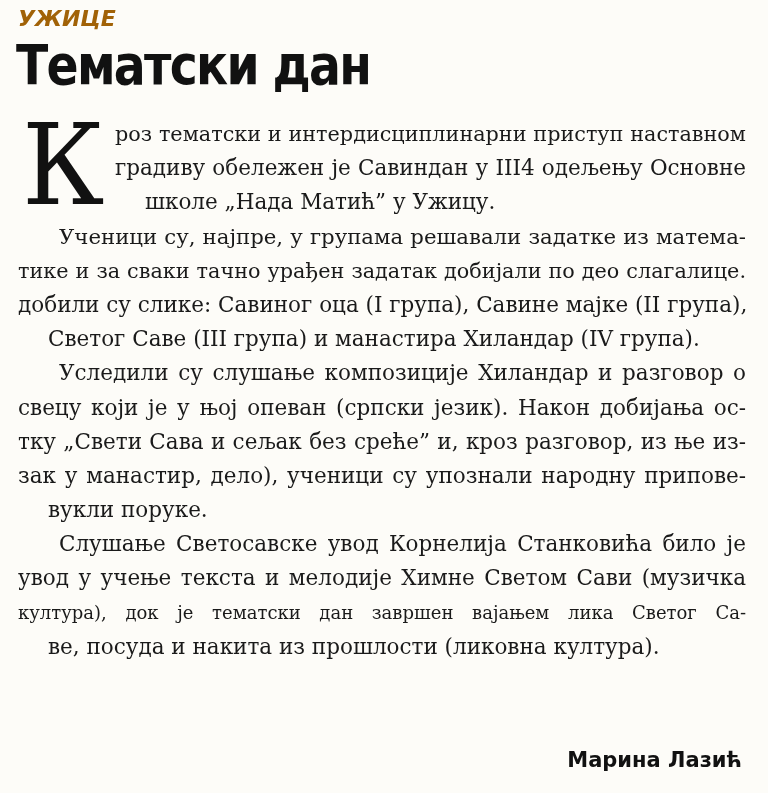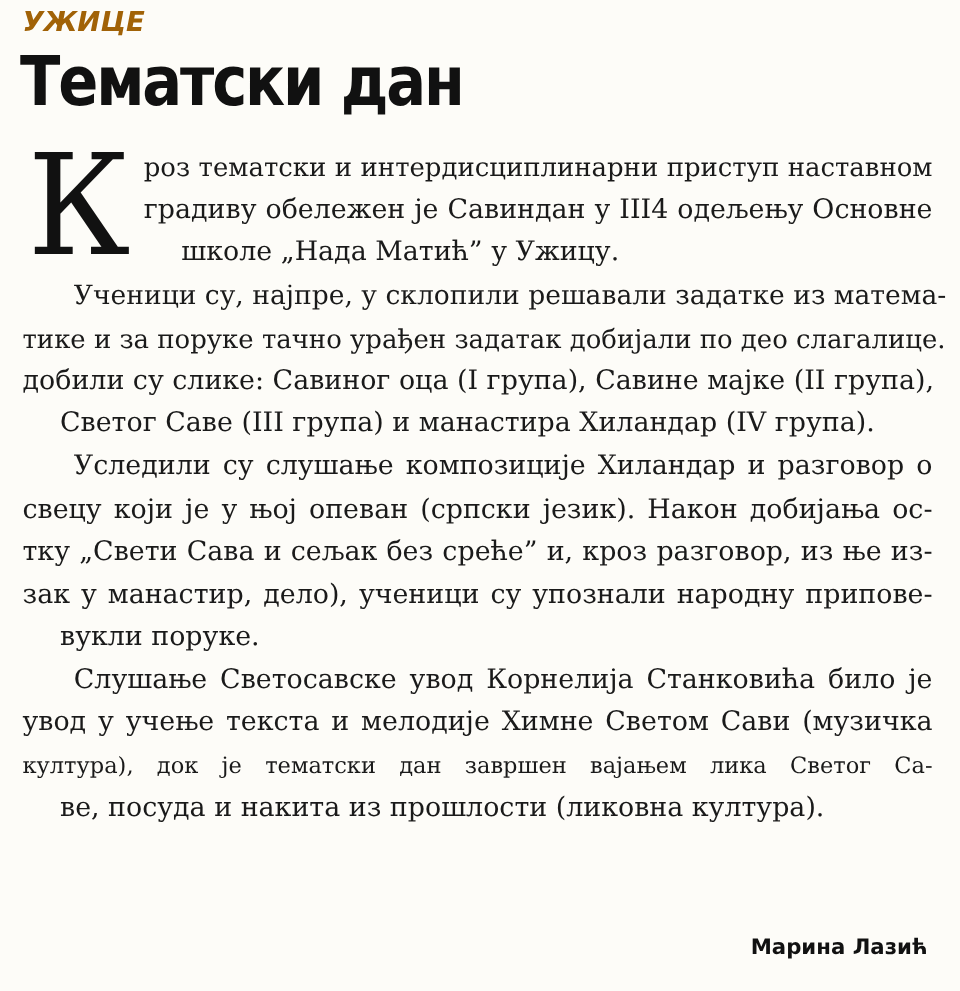--- a/index.html
+++ b/index.html
@@ -42,39 +42,39 @@
   .dropcap {
     position: absolute; left: 4px; top: -2px;
     font-family: "DejaVu Serif", serif;
     font-size: 112px; line-height: 100px;
     color: #111;
     transform: scaleX(0.95); transform-origin: left top;
   }
   .byline {
     position: absolute; right: 26px; top: 748px;
     font-family: "DejaVu Sans", sans-serif;
-    font-weight: bold; font-size: 17px;
+    font-weight: bold; font-size: 21px;
     color: #111;
   }
 </style>
 </head>
 <body>
 
 <div class="kicker">УЖИЦЕ</div>
 <div class="headline">Тематски дан</div>
 
 <div class="article">
   <span class="dropcap">К</span>
 
   <span class="line capline" style="font-size: 20.75px;">роз тематски и интердисциплинарни приступ наставном</span>
   <span class="line capline">градиву обележен је Савиндан у III4 одељењу Основне</span>
   <span class="line capline last">школе „Нада Матић” у Ужицу.</span>
 
-  <span class="line indent" style="font-size: 21.25px;">Ученици су, најпре, у склопили решавали задатке из матема-</span>
-  <span class="line" style="font-size: 20.75px;">тике и за поруке тачно урађен задатак добијали по део слагалице.</span>
+  <span class="line indent" style="font-size: 21.25px;">Ученици су, најпре, у групама решавали задатке из матема-</span>
+  <span class="line" style="font-size: 20.75px;">тике и за сваки тачно урађен задатак добијали по део слагалице.</span>
   <span class="line">добили су слике: Савиног оца (I група), Савине мајке (II група),</span>
   <span class="line last">Светог Саве (III група) и манастира Хиландар (IV група).</span>
 
   <span class="line indent">Уследили су слушање композиције Хиландар и разговор о</span>
   <span class="line">свецу који је у њој опеван (српски језик). Након добијања ос-</span>
   <span class="line">тку „Свети Сава и сељак без среће” и, кроз разговор, из ње из-</span>
   <span class="line">зак у манастир, дело), ученици су упознали народну припове-</span>
   <span class="line last">вукли поруке.</span>
 
   <span class="line indent">Слушање Светосавске увод Корнелија Станковића било је</span>

